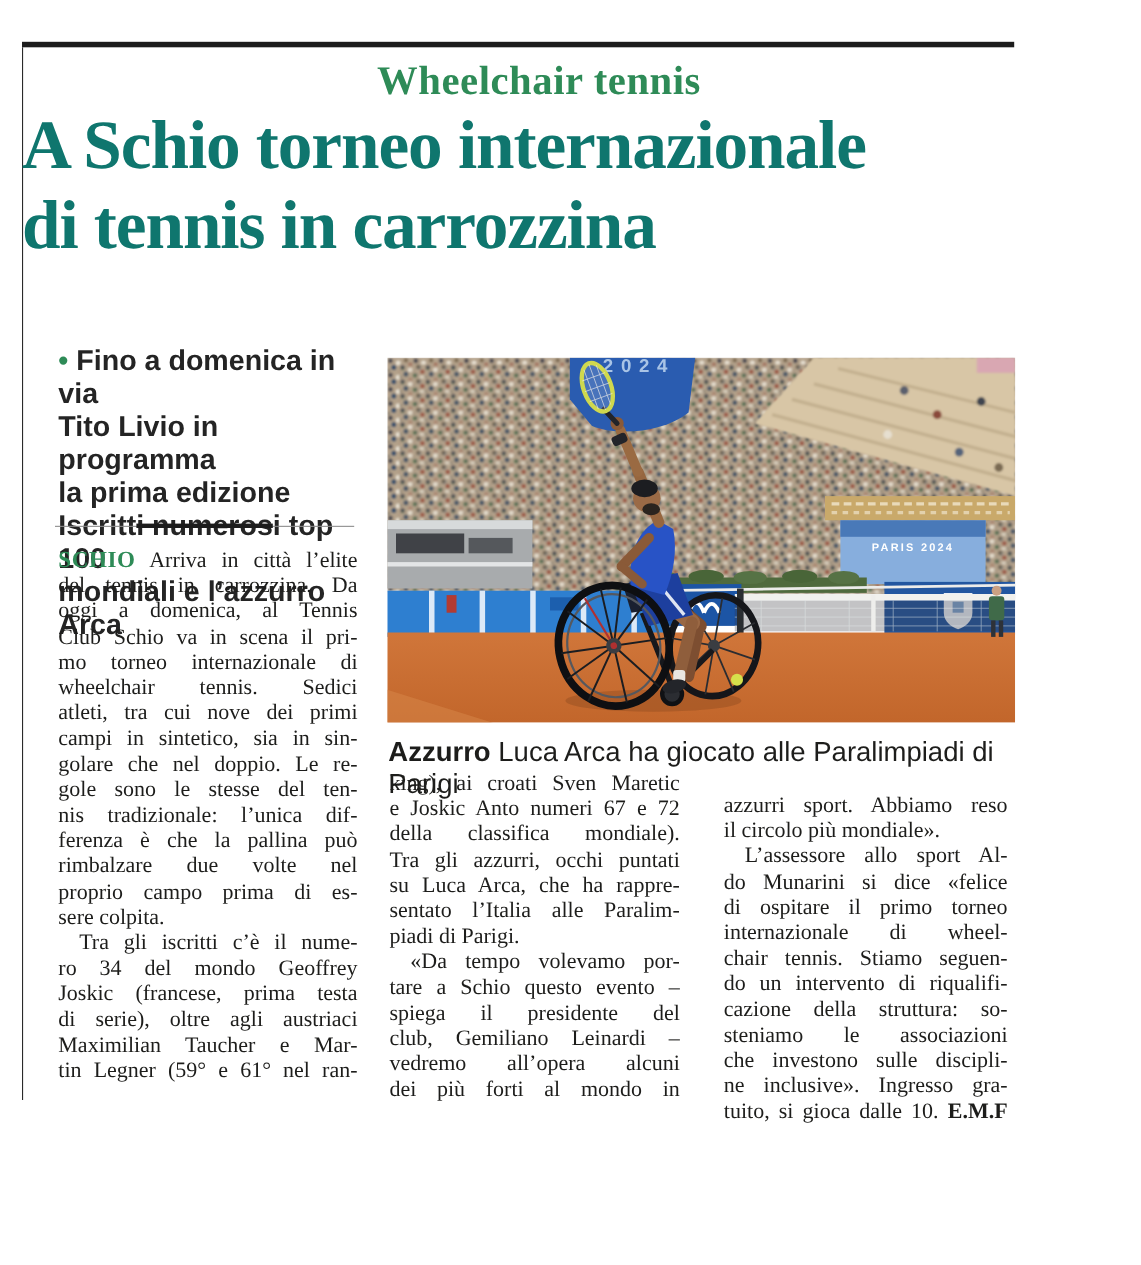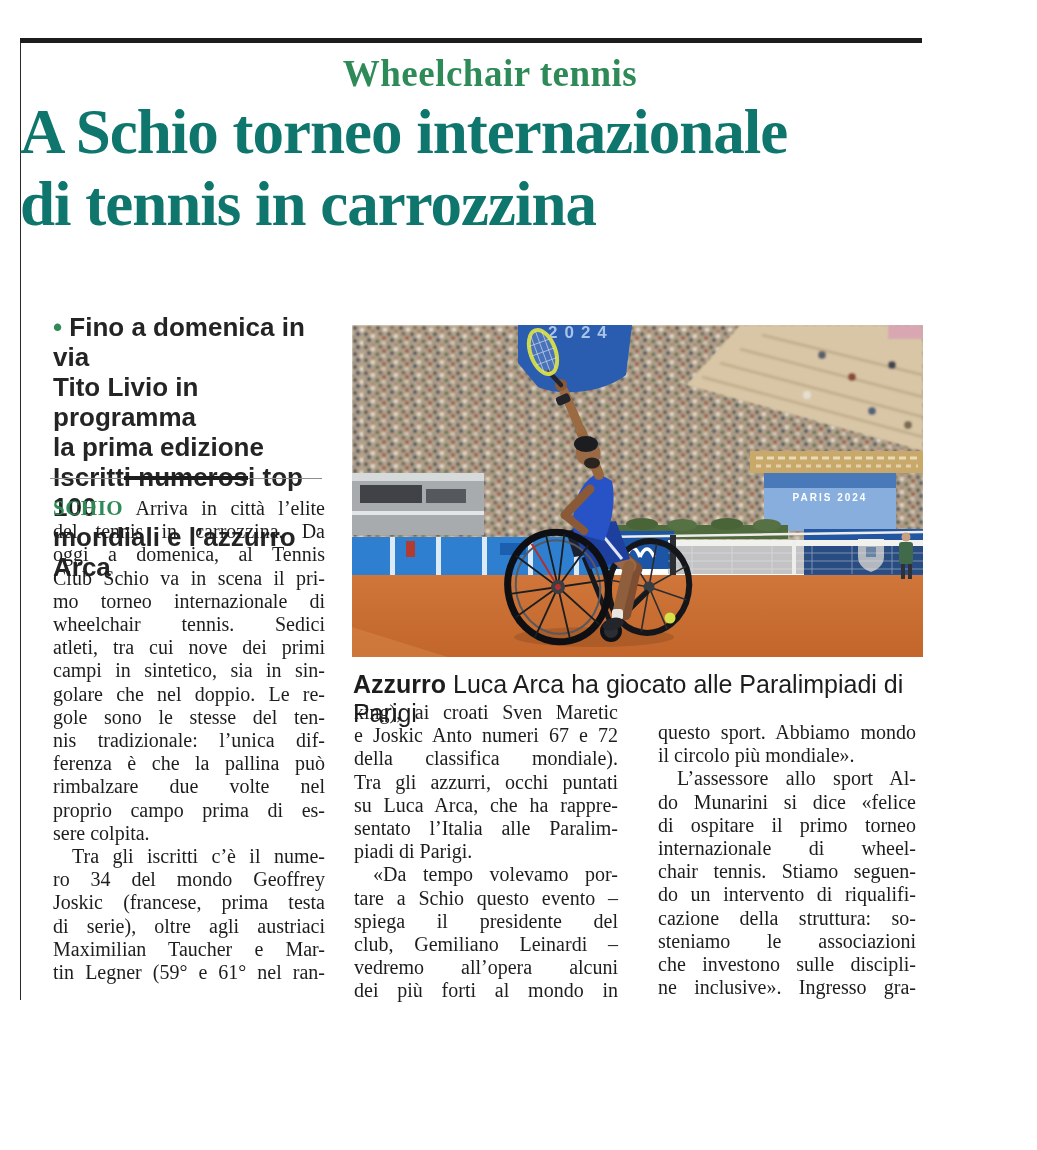--- a/index.html
+++ b/index.html
@@ -326,25 +326,26 @@
     <div class="bline"><span>sentato l’Italia alle Paralim-</span></div>
     <div class="bline end"><span>piadi di Parigi.</span></div>
     <div class="bline indent"><span>«Da tempo volevamo por-</span></div>
     <div class="bline"><span>tare a Schio questo evento –</span></div>
     <div class="bline"><span>spiega il presidente del</span></div>
     <div class="bline"><span>club, Gemiliano Leinardi –</span></div>
     <div class="bline"><span>vedremo all’opera alcuni</span></div>
     <div class="bline"><span>dei più forti al mondo in</span></div>
   </div>
 <div class="abs col col3">
-    <div class="bline"><span>questo sport. Abbiamo mondo</span></div>
+    <div class="bline"><span>azzurri sport. Abbiamo reso</span></div>
     <div class="bline end"><span>il circolo più mondiale».</span></div>
     <div class="bline indent"><span>L’assessore allo sport Al-</span></div>
     <div class="bline"><span>do Munarini si dice «felice</span></div>
     <div class="bline"><span>di ospitare il primo torneo</span></div>
     <div class="bline"><span>internazionale di wheel-</span></div>
     <div class="bline"><span>chair tennis. Stiamo seguen-</span></div>
     <div class="bline"><span>do un intervento di riqualifi-</span></div>
     <div class="bline"><span>cazione della struttura: so-</span></div>
     <div class="bline"><span>steniamo le associazioni</span></div>
     <div class="bline"><span>che investono sulle discipli-</span></div>
     <div class="bline"><span>ne inclusive». Ingresso gra-</span></div>
+    <div class="bline"><span>tuito, si gioca dalle 10. </span><span class="sig">E.M.F</span></div>
   </div>
 
 </body></html>

